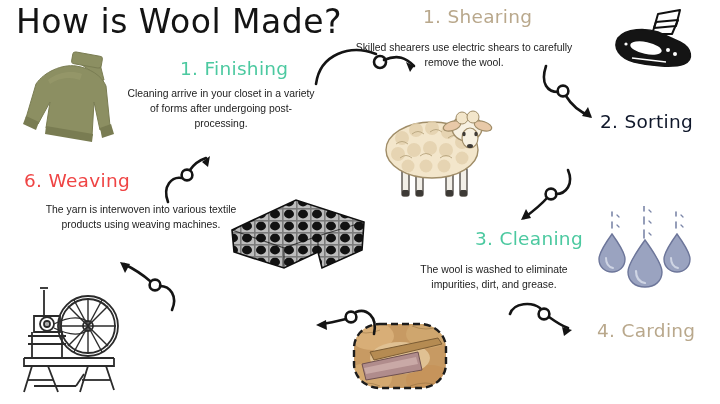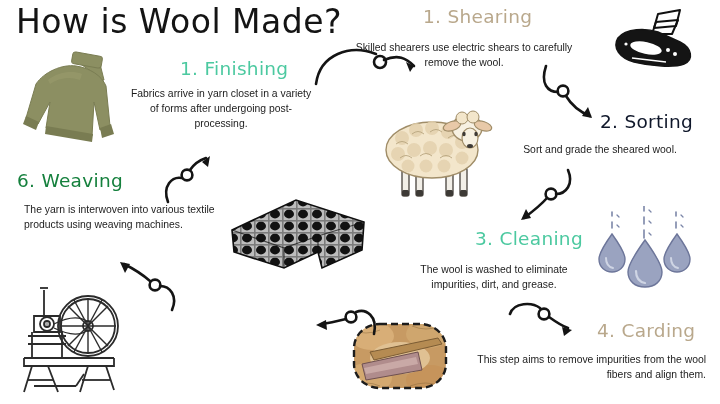--- a/index.html
+++ b/index.html
@@ -42,21 +42,21 @@
   .step-body {
     position: absolute;
     font-size: 10.4px;
     line-height: 15px;
     font-weight: normal;
     color: #1c1c1c;
     font-family: "Liberation Sans", sans-serif;
   }
   .ta-c { text-align: center; }
   .ta-r { text-align: right; }
-  .ta-l { text-align: left; }
+  .ta-l { text-align: center; margin-left: 17px; }
 
   
   .illus { position: absolute; }
 
   
   #sweater { left: 14px; top: 50px; width: 112px; height: 100px; }
 
   
   #shears { left: 596px; top: 8px; width: 104px; height: 62px; }
 
@@ -99,21 +99,21 @@
         <path d="M86 78 L97 74 L100 84 L88 88 Z"></path>
         <path d="M32 76 L79 84 L78 92 L31 84 Z"></path>
       </g>
       <g fill="#9a9d6e" opacity="0.55">
         <path d="M34 30 C44 22, 58 20, 68 24 L66 30 C56 26, 44 28, 36 34 Z"></path>
       </g>
     </svg>
   </div>
 
   <div class="step-head" style="left:180px; top:58px; color:#4cc9a0;">1. Finishing</div>
-  <div class="step-body ta-c" style="left:126px; top:86px; width:190px;">Fabrics arrive in yarn closet in a variety of forms after undergoing post-processing.</div>
+  <div class="step-body ta-c" style="left:126px; top:86px; width:190px;">Cleaning arrive in your closet in a variety of forms after undergoing post-processing.</div>
 
   <svg class="arrow" style="left:310px; top:40px;" width="118" height="56">
     <g fill="none" stroke="#141414" stroke-width="2.6" stroke-linecap="round">
       <path d="M6 44 C10 14, 40 4, 66 14"></path>
       <circle cx="70" cy="22" r="6"></circle>
       <path d="M74 20 C88 14, 96 18, 104 26"></path>
     </g>
     <path d="M104 26 L96 22 L100 32 Z" fill="#141414"></path>
   </svg>
 
@@ -207,21 +207,20 @@
   <svg class="arrow" style="left:538px; top:62px;" width="68" height="62">
     <g fill="none" stroke="#141414" stroke-width="2.6" stroke-linecap="round">
       <path d="M8 4 C2 22, 10 30, 20 30"></path>
       <circle cx="25" cy="29" r="5.4"></circle>
       <path d="M28 34 C34 44, 42 50, 52 54"></path>
     </g>
     <path d="M54 56 L44 54 L50 45 Z" fill="#141414"></path>
   </svg>
 
   <div class="step-head" style="left:600px; top:111px; color:#0f172a;">2. Sorting</div>
-  <div class="step-body ta-c" style="left:490px; top:142px; width:220px;">Sort and grade the sheared wool.</div>
 
   <svg class="arrow" style="left:512px; top:164px;" width="68" height="62">
     <g fill="none" stroke="#141414" stroke-width="2.6" stroke-linecap="round">
       <path d="M56 6 C62 20, 54 30, 44 30"></path>
       <circle cx="39" cy="30" r="5.4"></circle>
       <path d="M35 34 C28 42, 20 48, 12 54"></path>
     </g>
     <path d="M9 56 L19 54 L14 45 Z" fill="#141414"></path>
   </svg>
 
@@ -263,21 +262,20 @@
   <svg class="arrow" style="left:506px; top:300px;" width="72" height="44">
     <g fill="none" stroke="#141414" stroke-width="2.6" stroke-linecap="round">
       <path d="M4 14 C8 2, 26 2, 34 8"></path>
       <circle cx="38" cy="14" r="5.4"></circle>
       <path d="M43 17 C50 22, 56 26, 62 28"></path>
     </g>
     <path d="M66 30 L56 27 L58 36 Z" fill="#141414"></path>
   </svg>
 
   <div class="step-head" style="left:597px; top:320px; color:#b9a88c;">4. Carding</div>
-  <div class="step-body ta-r" style="left:452px; top:352px; width:254px;">This step aims to remove impurities from the wool fibers and align them.</div>
 
   <div class="illus" id="carding-photo">
     <svg viewBox="0 0 96 68" width="96" height="68">
       <defs>
         <clipPath id="cardClip">
             <rect x="2" y="2" width="92" height="64" rx="26" ry="24"></rect>
           </clipPath>
       </defs>
       <g clip-path="url(#cardClip)">
         <rect x="0" y="0" width="96" height="68" fill="#c79a63"></rect>
@@ -360,21 +358,21 @@
 
   <svg class="arrow" style="left:112px; top:258px;" width="70" height="58">
     <g fill="none" stroke="#141414" stroke-width="2.6" stroke-linecap="round">
       <path d="M60 52 C66 38, 58 28, 48 28"></path>
       <circle cx="43" cy="27" r="5.4"></circle>
       <path d="M38 23 C30 16, 20 10, 12 6"></path>
     </g>
     <path d="M8 4 L18 6 L13 15 Z" fill="#141414"></path>
   </svg>
 
-  <div class="step-head" style="left:17px; top:170px; color:#15803d;">6. Weaving</div>
+  <div class="step-head" style="left:24px; top:170px; color:#ef4444;">6. Weaving</div>
   <div class="step-body ta-l" style="left:24px; top:202px; width:200px;">The yarn is interwoven into various textile products using weaving machines.</div>
 
   <div class="illus" id="fabric">
     <svg viewBox="0 0 142 82" width="142" height="82">
       <defs>
         <pattern id="weave" width="14" height="12" patternUnits="userSpaceOnUse">
           <rect width="14" height="12" fill="#d8d8d8"></rect>
           <ellipse cx="7" cy="6" rx="5" ry="4.4" fill="#151515"></ellipse>
           <rect x="0" y="0" width="14" height="1.6" fill="#8d8d8d"></rect>
           <rect x="0" y="0" width="1.6" height="12" fill="#8d8d8d"></rect>

